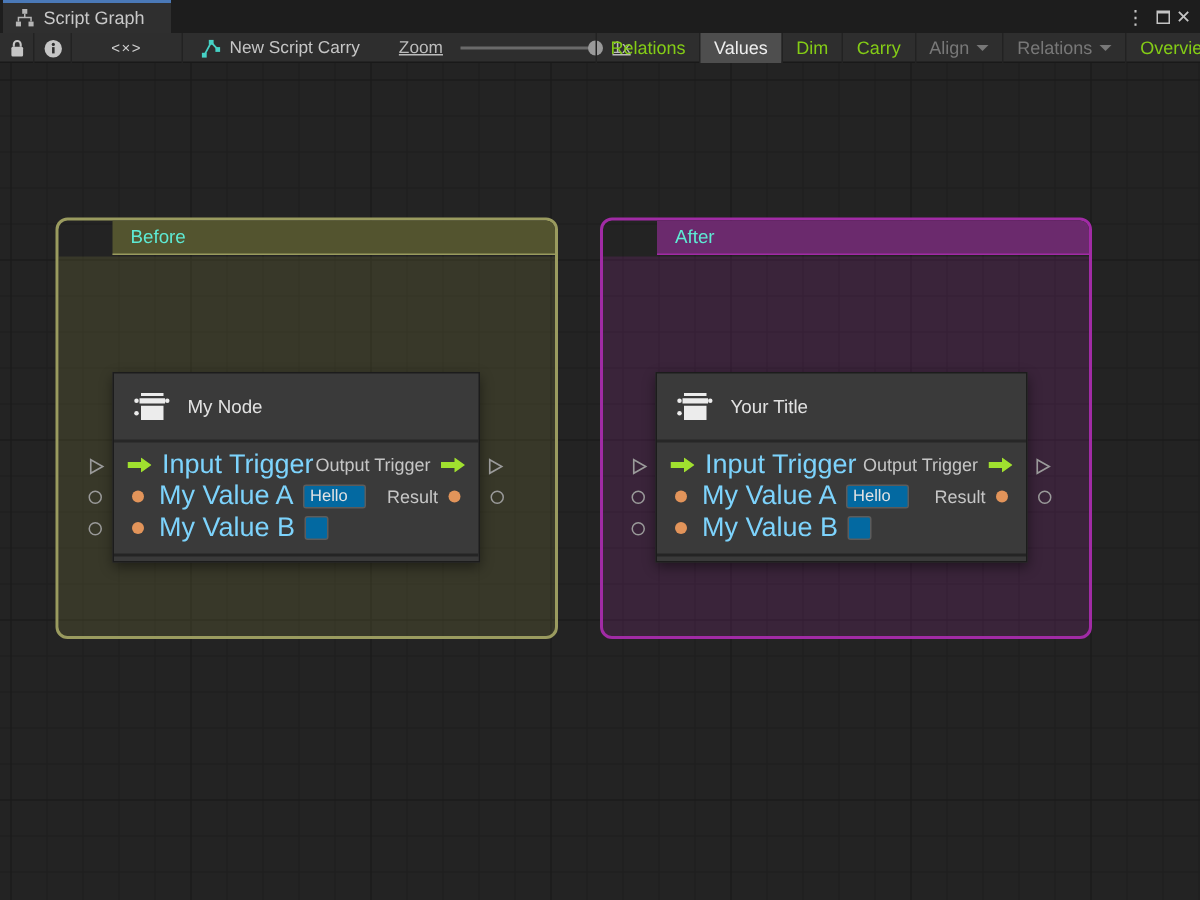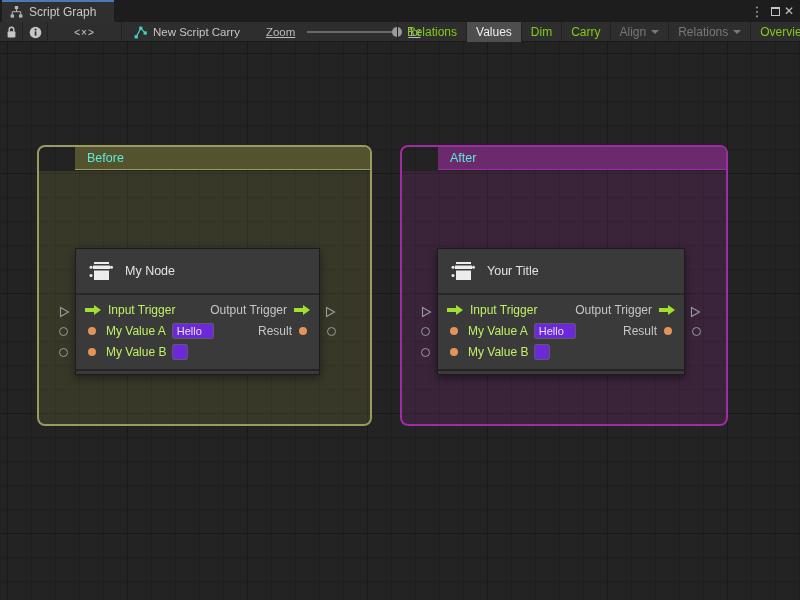--- a/index.html
+++ b/index.html
@@ -66,27 +66,27 @@
   
   .node { position:absolute; width:245px; background:#3a3a3a; border:1px solid #1c1c1c;
     box-shadow:0 3px 8px rgba(0,0,0,.45); }
   .node.n0 { left:75px; top:206px; }
   .node.n1 { left:437px; top:206px; width:248px; }
   .node-header { height:46px; display:flex; align-items:center; gap:11px; padding:0 12px;
     border-bottom:2px solid #272727; }
   .node-title { color:#e2e2e2; font-size:12.5px; }
   .node-body { padding:4px 0 7px; }
   .prow { height:21px; display:flex; align-items:center; padding:0 9px; }
-  .plabel { color:#bef264; font-size:12px; margin-left:7px; }
+  .plabel { color:#7dd3fc; font-size:18px; margin-left:7px; }
   .rlabel { color:#c6c6c6; font-size:12px; margin-left:auto; margin-right:7px; }
   .flow-arrow { color:var(--flow,#a0e02f); display:flex; }
   .vdot { width:8px; height:8px; border-radius:50%; background:var(--value,#e2945a);
     margin:0 3px; flex:0 0 auto; }
   .vdot.right { margin-left:0; }
-  .pinput { margin-left:6px; width:42px; height:16px; background:#6d28d9;
+  .pinput { margin-left:6px; width:42px; height:16px; background:#0369a1;
     border:1px solid #5c5c5c; border-radius:2px; color:#e3e3e3; font-size:11px;
     font-family:"Liberation Sans",sans-serif; padding:0 4px; }
   .pinput.small { width:16px; }
   .node-footer { height:5px; background:#3a3a3a; border-top:2px solid #242424; }
 
   
   .ghost { position:absolute; }
   .ghost.gl { left:-17px; } .ghost.gr { right:-17px; }
   .g-tri { top:55px; }
   .g-c1 { top:78px; } .g-c2 { top:99px; }

